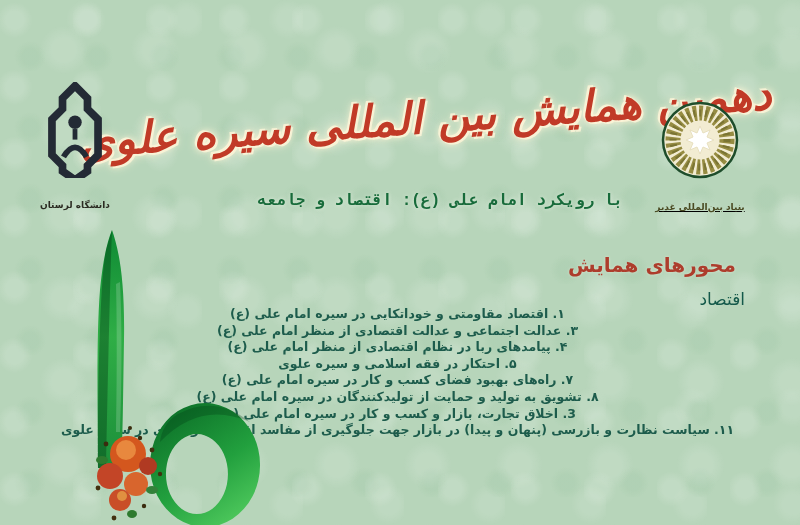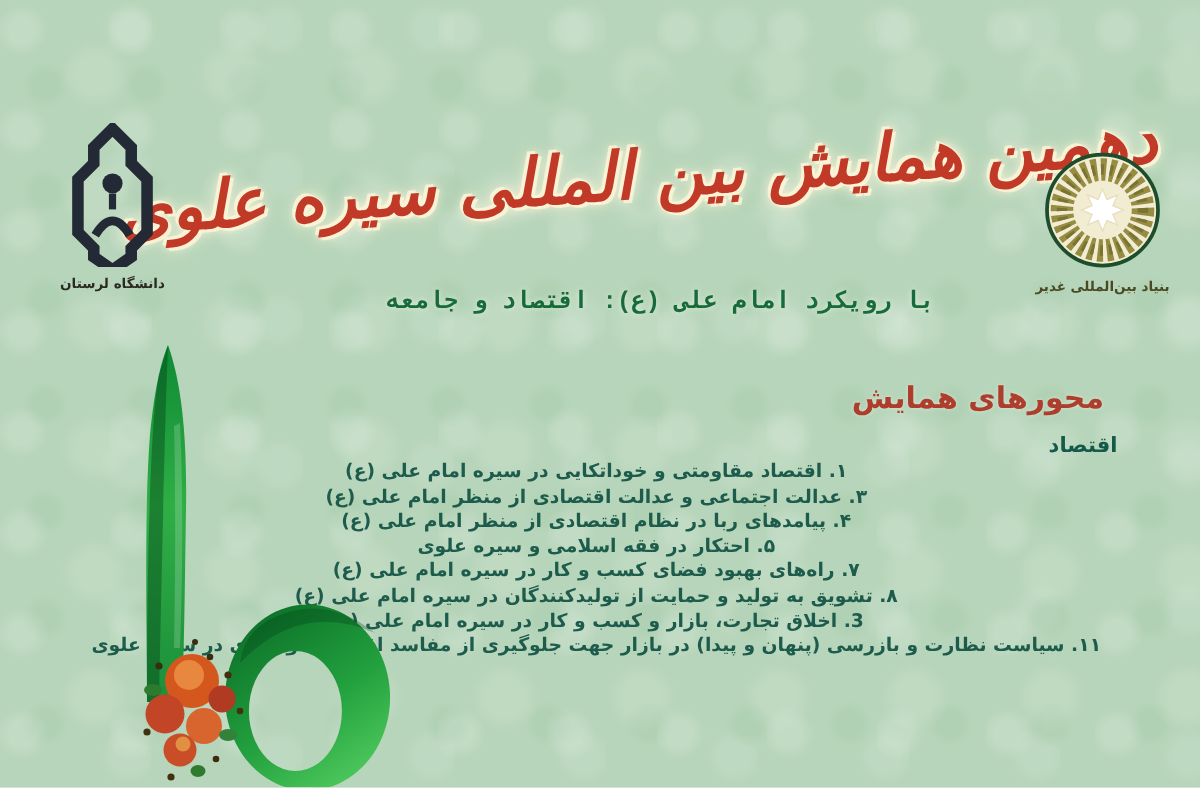--- a/index.html
+++ b/index.html
@@ -35,33 +35,33 @@
   }
   .themes-heading{
     position:absolute; top:253px; right:64px;
     font-size:20px; font-weight:bold; color:#ad3d2c;
     letter-spacing:1px;
     text-shadow:0 0 3px rgba(240,240,225,0.6);
     text-align:right;
   }
   .category-heading{
     position:absolute; top:289px; right:55px;
-    font-size:14px; font-weight:bold; color:#14594a;
+    font-size:17px; font-weight:normal; color:#14594a;
   }
   .topics{
     position:absolute; top:306px; right:30px; width:745px;
     margin:0; padding:0; list-style:none;
     text-align:center; direction:rtl;
     font-size:12.5px; line-height:16.6px; font-weight:bold;
     color:#1d5c4c;
   }
   .logo-box{position:absolute; text-align:center;}
   .logo-left{top:82px; left:28px; width:94px;}
-  .logo-right{top:100px; left:688px; width:94px;}
-  .logo-caption{font-size:9px; font-weight:bold; margin-top:3px; white-space:nowrap;}
+  .logo-right{top:100px; left:653px; width:94px;text-decoration:underline;}
+  .logo-caption{font-size:9px; font-weight:bold; margin-top:18px; white-space:nowrap;}
   .logo-left .logo-caption{color:#2b2b22;}
   .logo-right .logo-caption{color:#4a4a22;}
   .ribbon-wrap{position:absolute; left:40px; top:222px; width:260px; height:303px; pointer-events:none;}
 </style>
 </head>
 <body>
 
 <div class="poster">
 
   <div class="title">دهمین همایش بین المللی سیره علوی</div>

